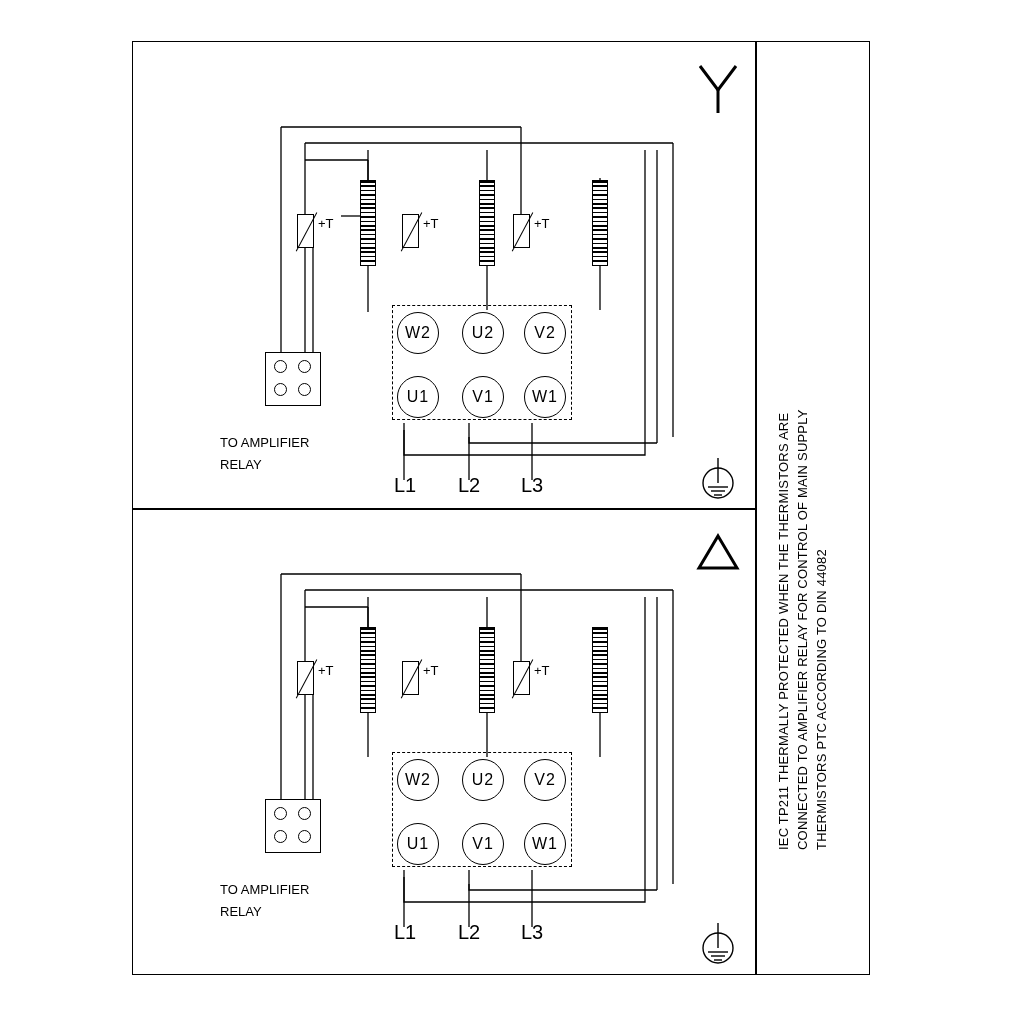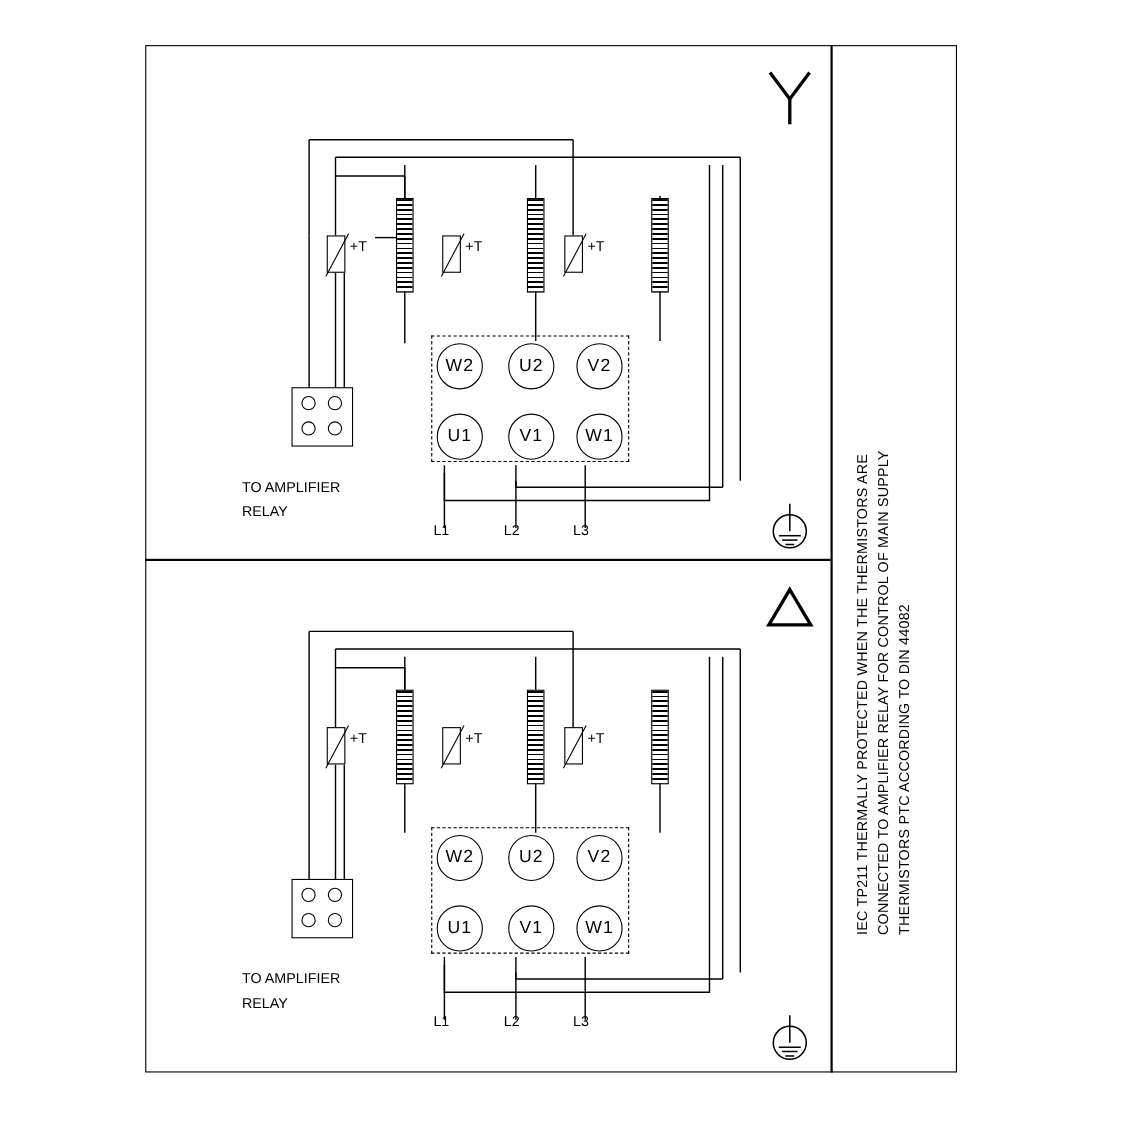--- a/index.html
+++ b/index.html
@@ -42,21 +42,21 @@
     background: #fff;
     letter-spacing: 1px;
   }
   .dashed-box {
     position: absolute;
     box-sizing: border-box;
     border: 1.2px dashed #000;
   }
   .phase-label {
     position: absolute;
-    font-size: 13px;
+    font-size: 20px;
   }
   .ptc {
     position: absolute;
     box-sizing: border-box;
     border: 1.3px solid #000;
     width: 17px;
     height: 34px;
     background: #fff;
   }
   .ptc-slash {

